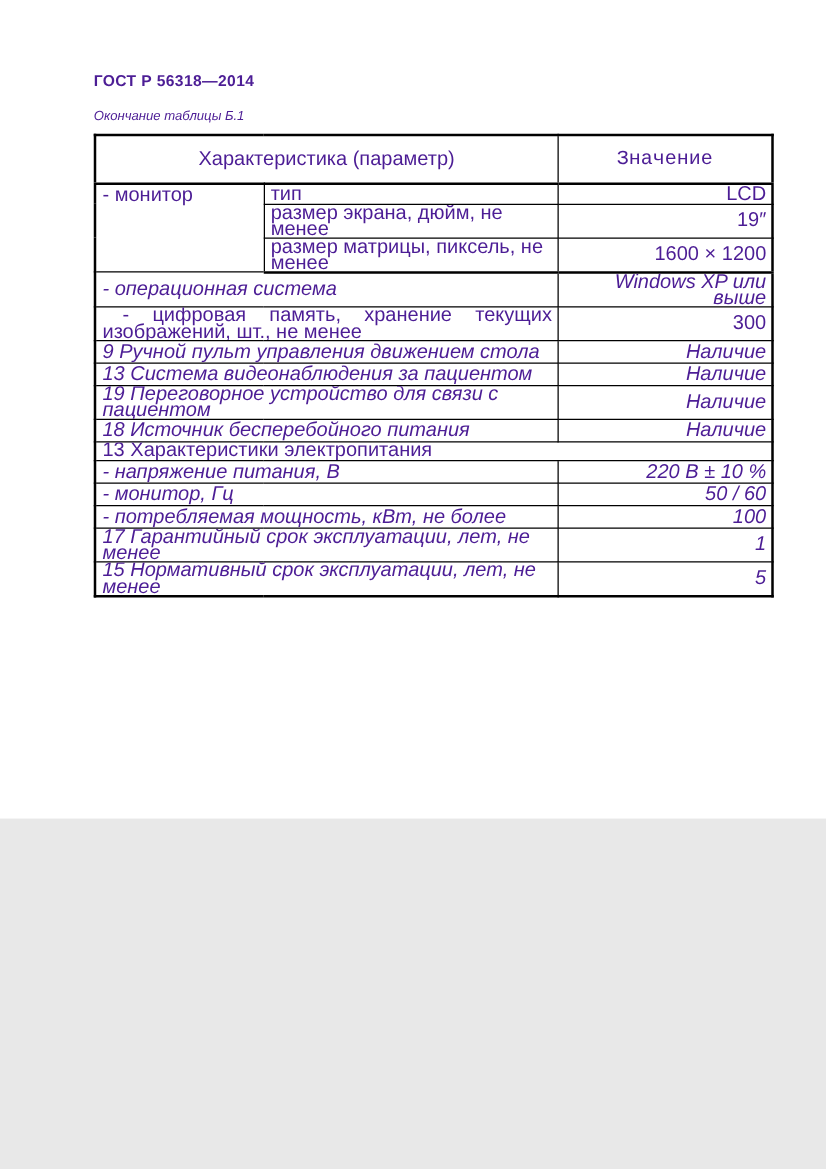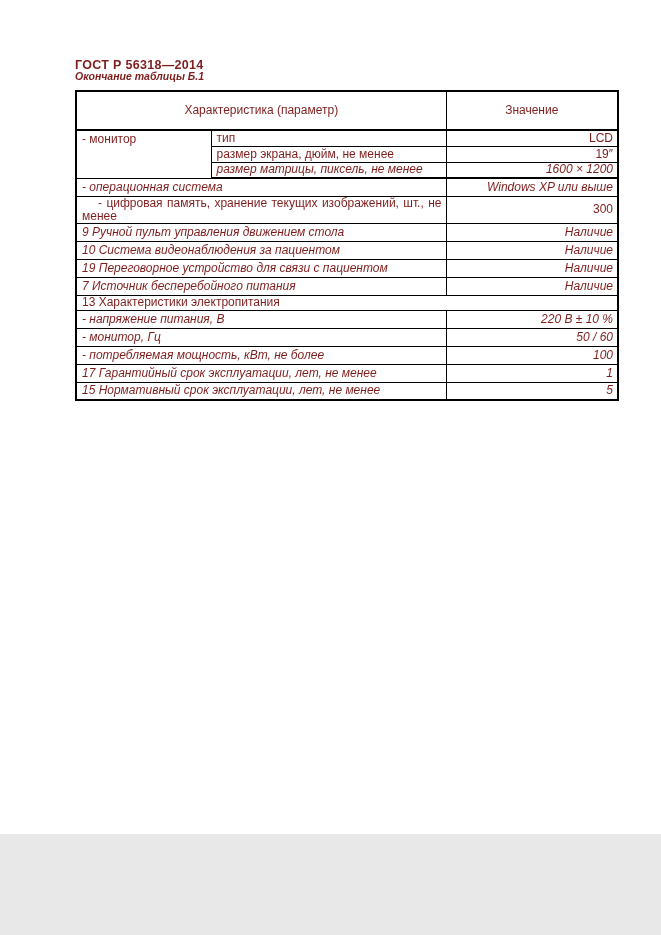--- a/index.html
+++ b/index.html
@@ -1,83 +1,82 @@
 <!DOCTYPE html>
 <html><head>
 <meta charset="utf-8">
 <style>
   * { box-sizing: border-box; }
   html, body { margin: 0; padding: 0; background: #e8e8e8; }
   .page {
     position: relative;
     width: 661px;
-    height: 834px;
+    height: 655px;
     margin: 0 auto;
     background: #ffffff;
     font-family: "Liberation Sans", sans-serif;
-    color: #7f1d1d;
+    color: #4c1d95;
   }
   .doc-header {
     position: absolute;
     left: 75px;
     top: 58px;
     font-size: 12.5px;
     font-weight: bold;
     letter-spacing: 0.3px;
   }
   .table-caption {
     position: absolute;
     left: 75px;
-    top: 70px;
+    top: 87px;
     font-size: 10.5px;
     font-style: italic;
-    font-weight: bold;
   }
   table.spec {
     position: absolute;
     left: 75px;
-    top: 90px;
+    top: 107px;
     width: 542px;
     border-collapse: collapse;
     table-layout: fixed;
-    font-size: 12px;
+    font-size: 16px;
     line-height: 13px;
     border: 2px solid #000;
   }
   table.spec td {
     border: 1px solid #000;
     padding: 0 4px 0 5px;
     vertical-align: middle;
     overflow: hidden;
   }
   tr.header-row { height: 24px; }
   tr.header-row td {
     text-align: center;
     vertical-align: middle;
     border-bottom: 2px solid #000;
     padding: 0;
   }
   tr.sub-row { height: 16px; }
-  tr.grp-end td { border-bottom: 2px solid #000; font-style: italic; }
+  tr.grp-end td { border-bottom: 2px solid #000; }
   tr.std-row { height: 18px; font-style: italic; }
   tr.tall-row { height: 27px; }
   tr.section-row { height: 15px; }
   td.indent { padding-left: 21px; }
   td.hang {
     vertical-align: top;
     padding: 1px 3px 1px 5px;
     text-indent: 16px;
     text-align: justify;
   }
   td.val {
     text-align: right;
     vertical-align: top;
     padding: 4px 2px 0 2px;
   }
-  tr.header-row td.val { vertical-align: middle; padding: 12px; }
+  tr.header-row td.val { vertical-align: middle; padding: 12px; font-family: Liberation Mono, monospace; }
   .page-number {
     position: absolute;
     left: 76px;
     top: 854px;
     font-size: 11.5px;
   }
 </style>
 </head>
 <body>
 
@@ -119,29 +118,29 @@
       </tr>
       <tr class="tall-row">
         <td colspan="2" class="hang">- цифровая память, хранение текущих изображений, шт., не менее</td>
         <td class="val">300</td>
       </tr>
       <tr class="std-row">
         <td colspan="2">9 Ручной пульт управления движением стола</td>
         <td class="val">Наличие</td>
       </tr>
       <tr class="std-row">
-        <td colspan="2">10 Система видеонаблюдения за пациентом</td>
+        <td colspan="2">13 Система видеонаблюдения за пациентом</td>
         <td class="val">Наличие</td>
       </tr>
       <tr class="std-row">
         <td colspan="2">19 Переговорное устройство для связи с пациентом</td>
         <td class="val">Наличие</td>
       </tr>
       <tr class="std-row">
-        <td colspan="2">7 Источник бесперебойного питания</td>
+        <td colspan="2">18 Источник бесперебойного питания</td>
         <td class="val">Наличие</td>
       </tr>
       <tr class="section-row">
         <td colspan="3">13 Характеристики электропитания</td>
       </tr>
       <tr class="std-row">
         <td colspan="2" class="indent">- напряжение питания, В</td>
         <td class="val">220 В ± 10 %</td>
       </tr>
       <tr class="std-row">

